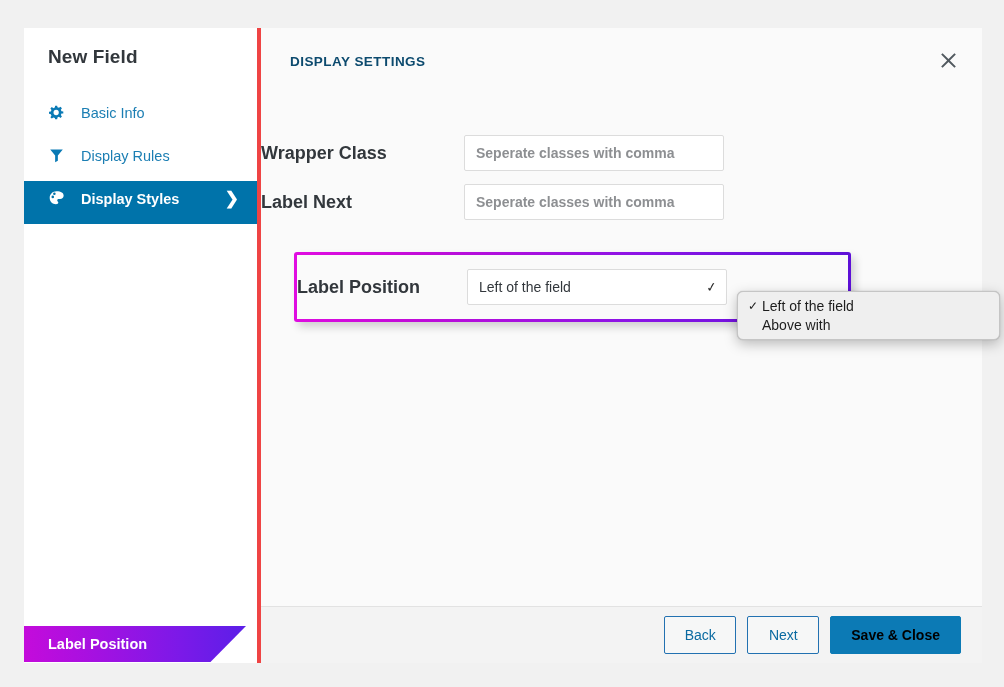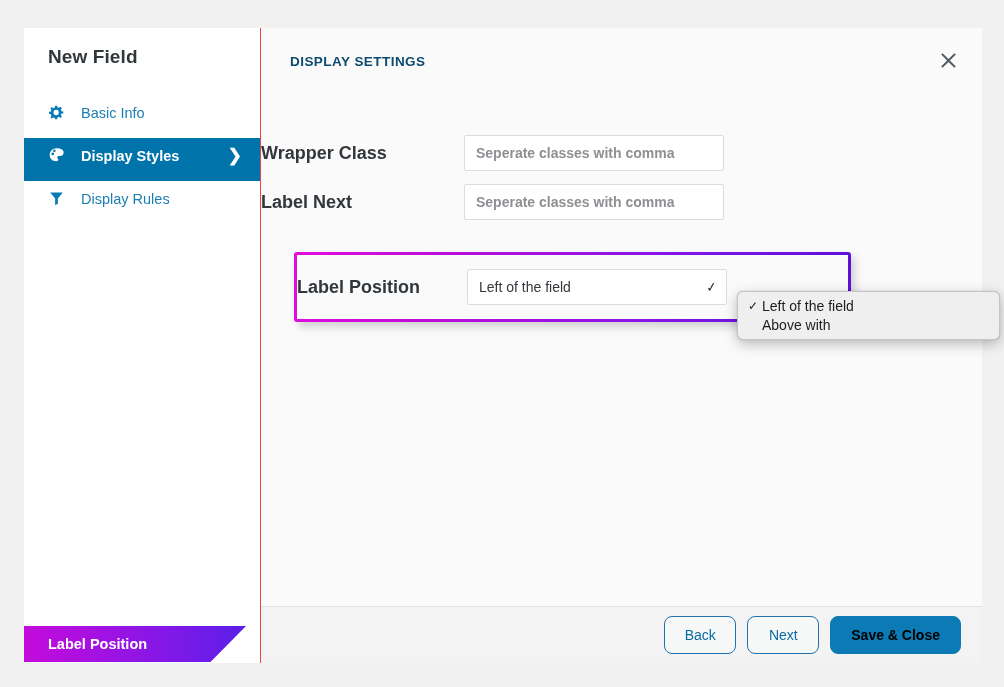--- a/index.html
+++ b/index.html
@@ -21,21 +21,21 @@
     display: flex;
     overflow: visible;
   }
 
   
   .sidebar {
     position: relative;
     width: 237px;
     height: 100%;
     background: #ffffff;
-    border-right: 1px solid #ef4444;
+    border-right: 4px solid #ef4444;
     flex: 0 0 237px;
   }
   .sidebar-title {
     margin: 0;
     padding: 18px 0 0 24px;
     font-size: 19px;
     font-weight: bold;
     color: #32373c;
     letter-spacing: .1px;
   }
@@ -239,21 +239,21 @@
     justify-content: flex-end;
     padding-right: 21px;
     gap: 11px;
   }
   .btn {
     height: 38px;
     min-width: 72px;
     padding: 0 18px;
     font-size: 14px;
     font-family: "Liberation Sans", sans-serif;
-    border-radius: 8px;
+    border-radius: 2px;
     cursor: pointer;
     line-height: 1;
   }
   .btn-secondary {
     background: #f6f7f7;
     border: 1px solid #2271b1;
     color: #0a6aa1;
   }
   .btn-primary {
     background: #0c7ab5;
@@ -273,39 +273,39 @@
 
     <nav class="nav">
 
       <div class="nav-item">
         <span class="nav-ico">
           <svg width="17" height="17" viewBox="0 0 20 20">
               <path d="M18 11.2v-2.4l-2.2-.35a6 6 0 0 0-.72-1.74l1.3-1.8-1.7-1.7-1.8 1.3a6 6 0 0 0-1.74-.72L10.8 2H8.4l-.35 2.2a6 6 0 0 0-1.74.72L4.5 3.63 2.8 5.33l1.3 1.8a6 6 0 0 0-.72 1.74L1.2 9.2v2.4l2.18.35a6 6 0 0 0 .72 1.74l-1.3 1.8 1.7 1.7 1.8-1.3a6 6 0 0 0 1.74.72L8.4 18h2.4l.35-2.2a6 6 0 0 0 1.74-.72l1.8 1.3 1.7-1.7-1.3-1.8a6 6 0 0 0 .72-1.74L18 11.2zM9.6 13.1a3.1 3.1 0 1 1 0-6.2 3.1 3.1 0 0 1 0 6.2z"></path>
             </svg>
         </span>
         <span class="nav-label">Basic Info</span>
+      </div>
+
+      <div class="nav-item">
+        <span class="nav-ico">
+          <svg width="17" height="17" viewBox="0 0 20 20">
+              <path d="M2.6 3h14.8L11.6 10v6.2l-3.2 1.6V10L2.6 3z"></path>
+            </svg>
+        </span>
+        <span class="nav-label">Display Rules</span>
       </div>
 
       <div class="nav-item active">
         <span class="nav-ico">
           <svg width="17" height="17" viewBox="0 0 20 20">
               <path d="M10 1.6C5.5 1.6 2 5 2 9.4c0 4.4 3.2 7.3 7.4 7.3 1.7 0 2.7-.8 2.7-1.9 0-.6-.3-1-.7-1.4-.4-.4-.6-.7-.6-1.2 0-.9.8-1.6 1.8-1.6h1.6c2.5 0 4.2-1.6 4.2-4 0-2.8-3-5-8.4-5zm-4.4 8a1.5 1.5 0 1 1 0-3 1.5 1.5 0 0 1 0 3zm1.9-3.6a1.5 1.5 0 1 1 0-3 1.5 1.5 0 0 1 0 3z"></path>
             </svg>
         </span>
         <span class="nav-label">Display Styles</span>
         <span class="nav-chevron">❯</span>
-      </div>
-
-      <div class="nav-item">
-        <span class="nav-ico">
-          <svg width="17" height="17" viewBox="0 0 20 20">
-              <path d="M2.6 3h14.8L11.6 10v6.2l-3.2 1.6V10L2.6 3z"></path>
-            </svg>
-        </span>
-        <span class="nav-label">Display Rules</span>
       </div>
 
     </nav>
 
     <div class="ribbon">
       <span class="ribbon-label">Label Position</span>
     </div>
   </div>
 
   <div class="main">

